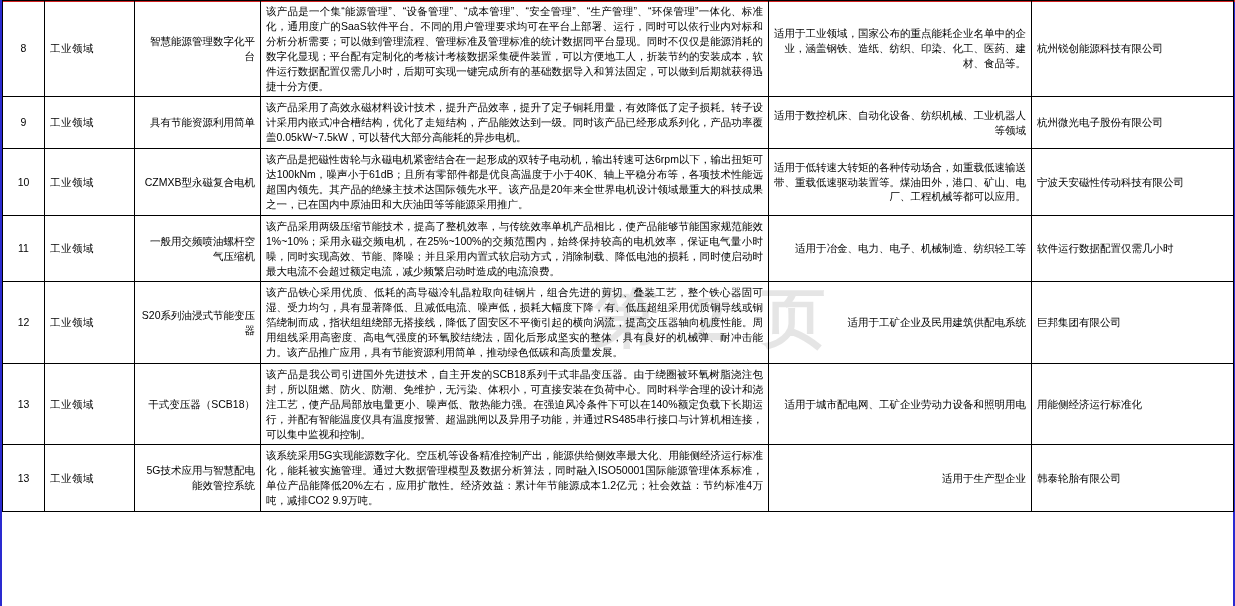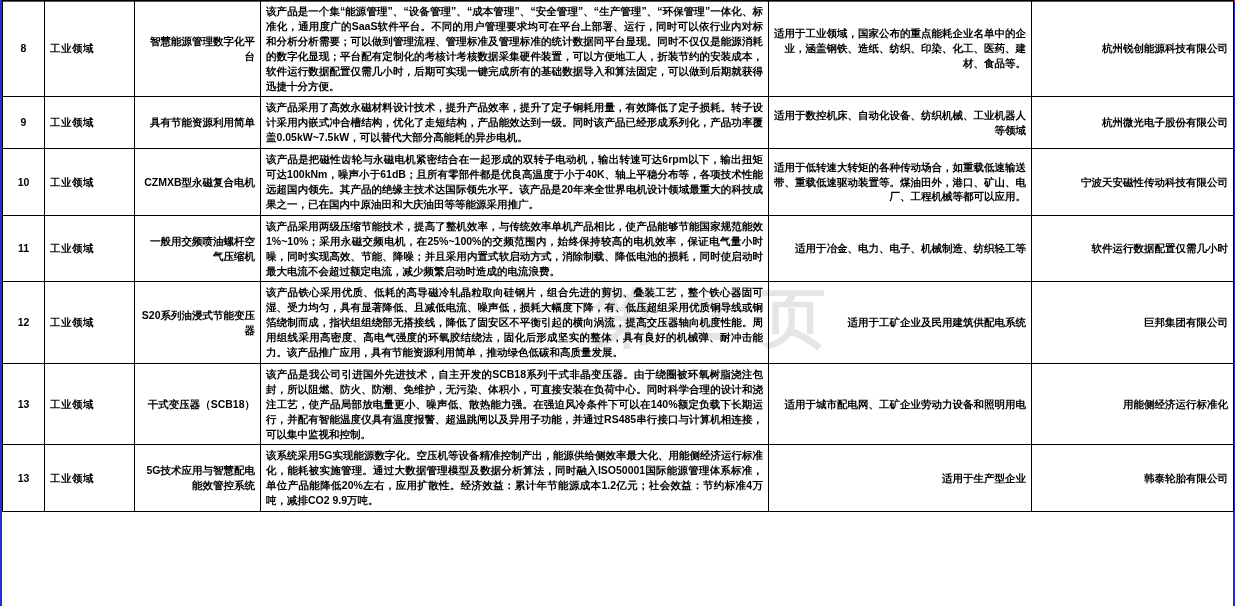--- a/index.html
+++ b/index.html
@@ -40,21 +40,20 @@
     z-index: 2;
   }
   table.doc td {
     border: 1px solid #000000;
     vertical-align: middle;
     padding: 3px 5px;
     font-size: 10.5px;
     line-height: 1.42;
     color: #000;
     background: transparent;
-    font-weight: bold;
   }
   col.c-num   { width: 42px; }
   col.c-field { width: 90px; }
   col.c-name  { width: 126px; }
   col.c-desc  { width: 508px; }
   col.c-scope { width: 263px; }
   col.c-comp  { width: 202px; }
 
   td.num {
     text-align: center;
@@ -75,21 +74,21 @@
     text-justify: inter-ideograph;
     font-size: 10.5px;
     line-height: 1.45;
   }
   td.scope {
     text-align: right;
     font-size: 10.5px;
     line-height: 1.5;
   }
   td.company {
-    text-align: right;
+    text-align: left;
     font-size: 10.5px;
     line-height: 1.5;
   }
   .watermark {
     position: absolute;
     left: 0;
     top: 0;
     width: 1235px;
     height: 606px;
     z-index: 1;

